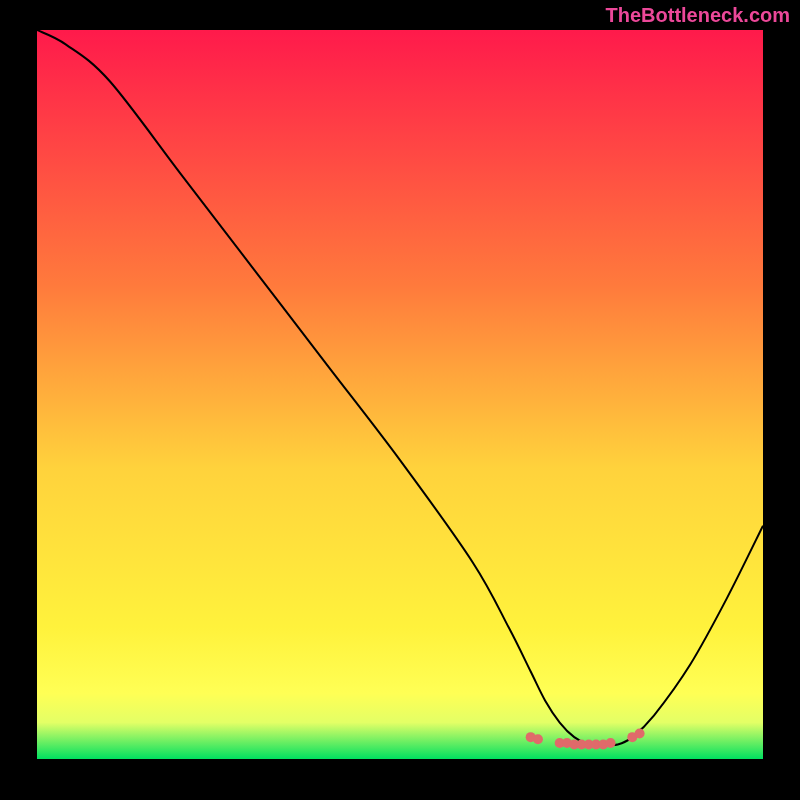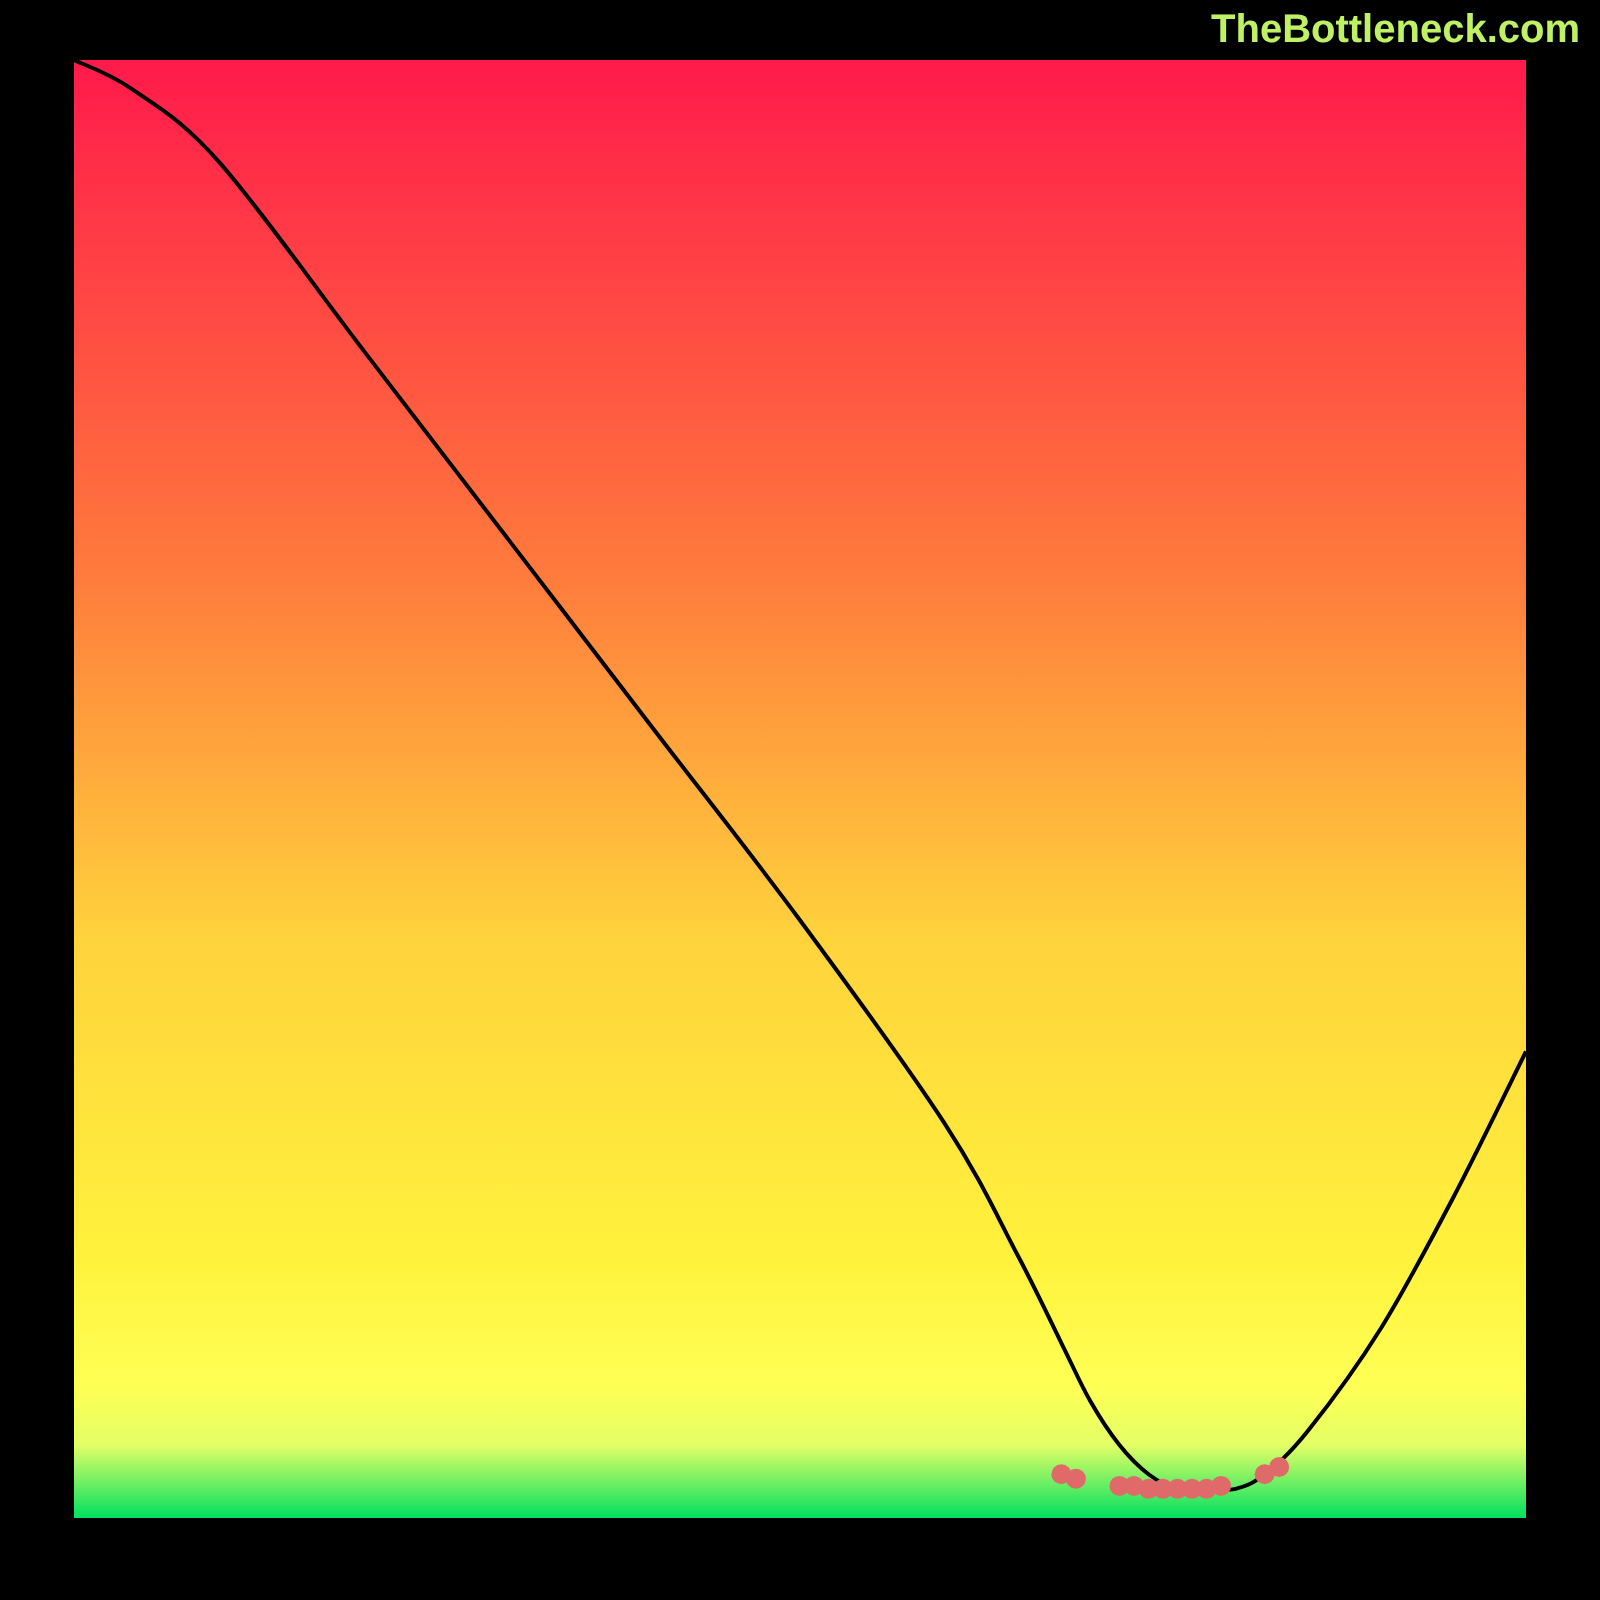--- a/index.html
+++ b/index.html
@@ -9,21 +9,21 @@
     height: 800px;
     background: #000;
     position: relative;
     overflow: hidden;
     font-family: Arial, Helvetica, sans-serif;
   }
   .watermark {
     position: absolute;
     top: 4px;
     right: 10px;
-    color: #bef264;
+    color: #ec4899;
     font-size: 20px;
     font-weight: bold;
     z-index: 5;
   }
   .plot-area {
     position: absolute;
     left: 37px;
     top: 30px;
     width: 726px;
     height: 729px;

